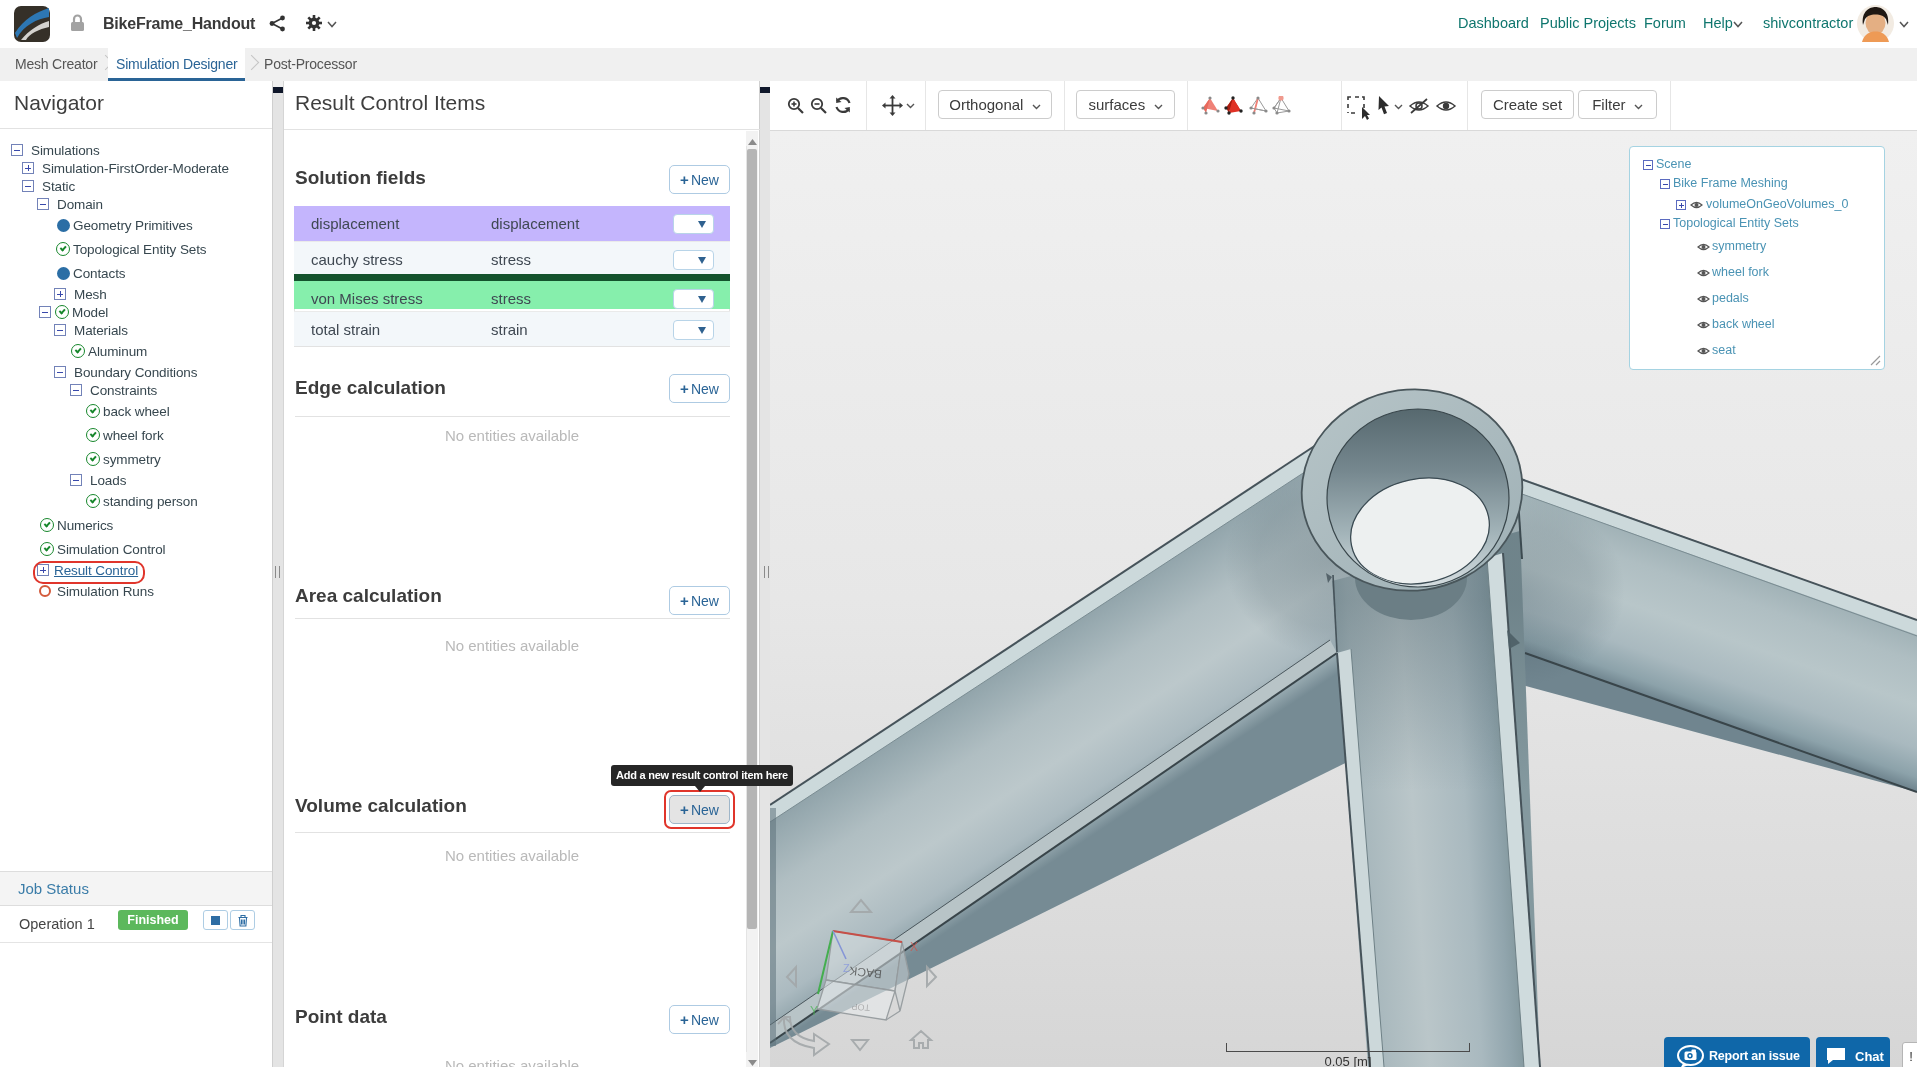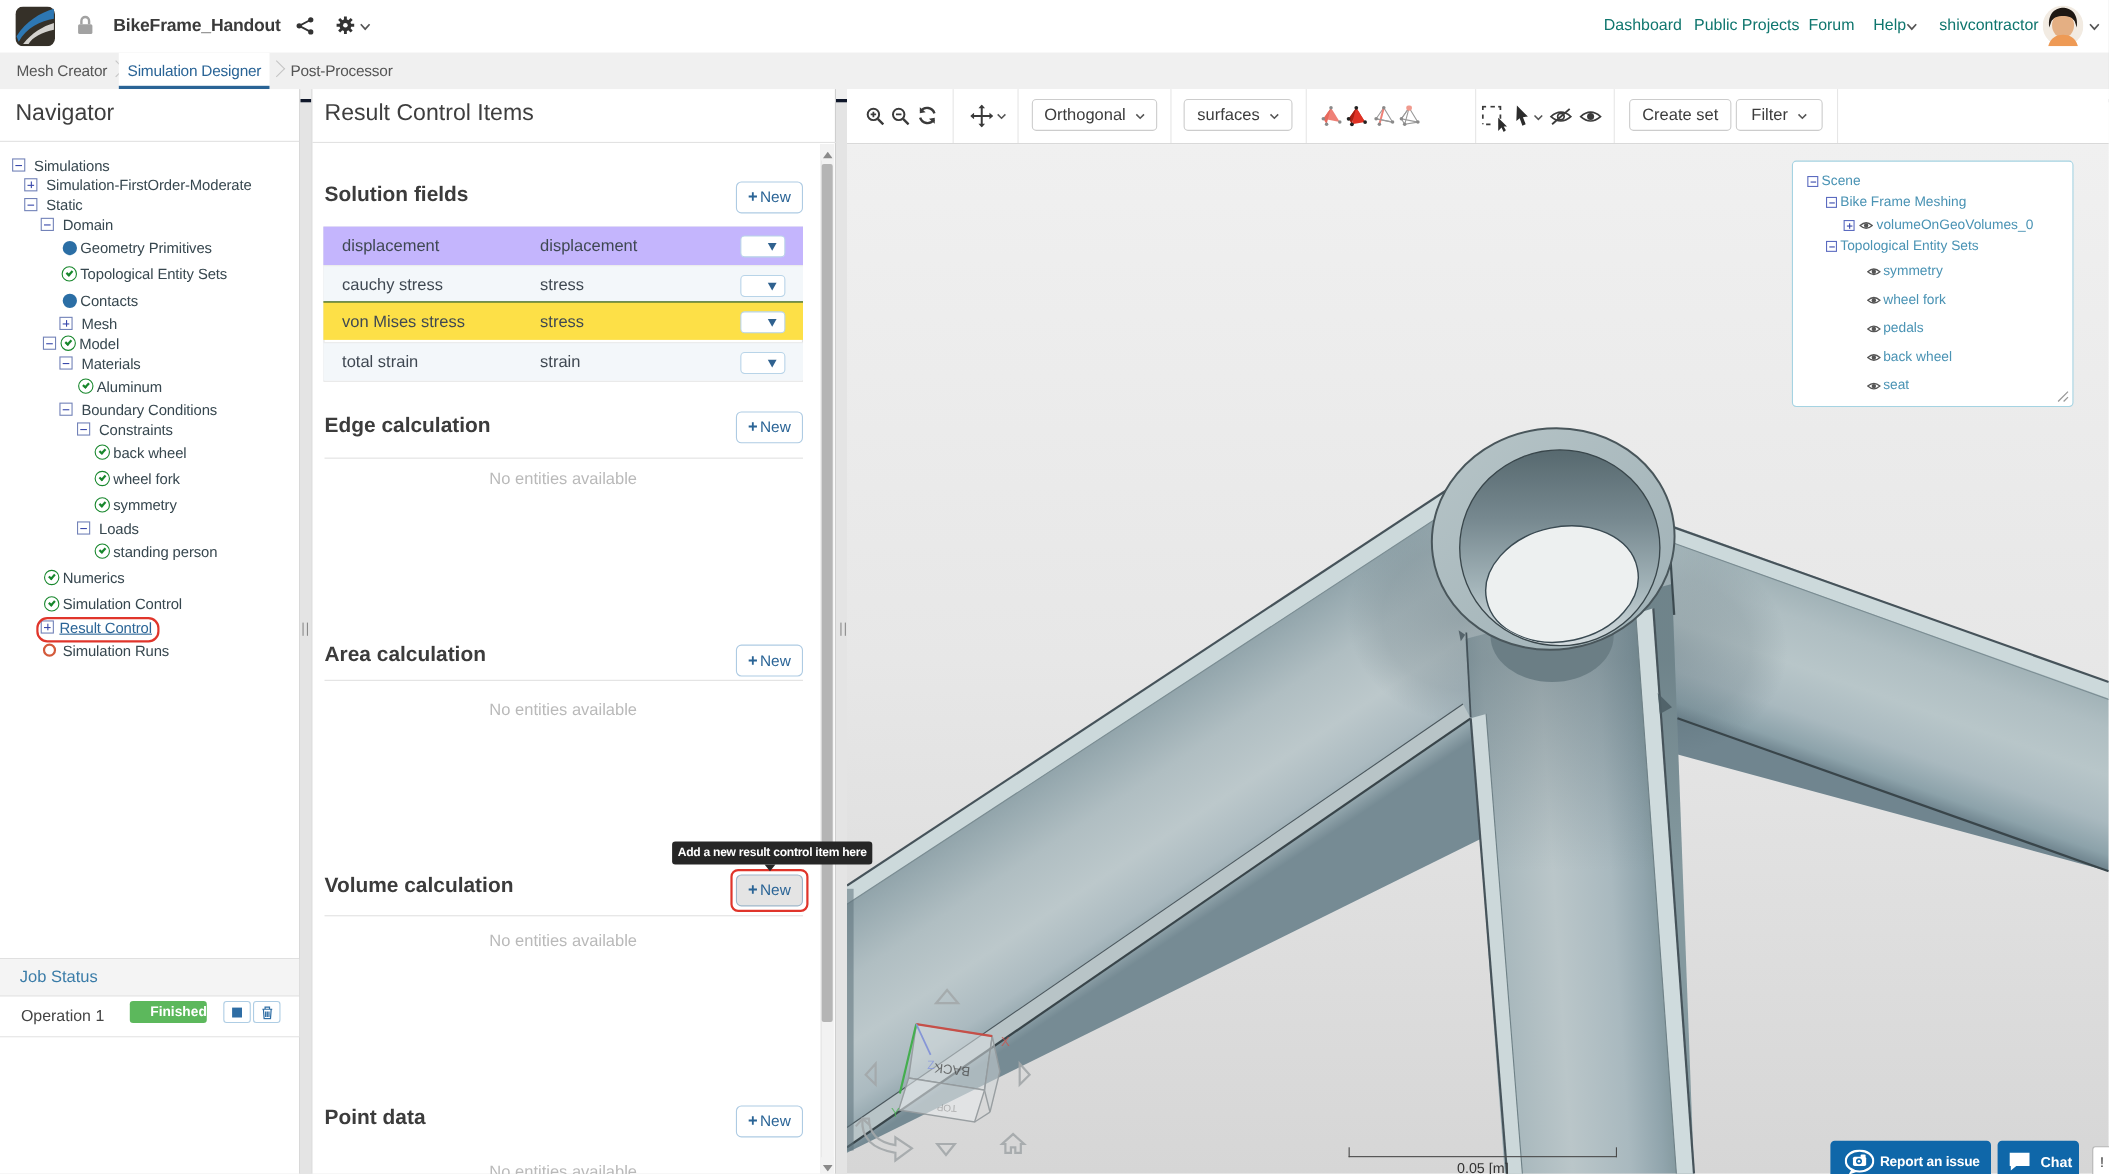--- a/index.html
+++ b/index.html
@@ -3,21 +3,21 @@
 <meta charset="utf-8">
 <style>
 *{margin:0;padding:0;box-sizing:border-box}
 html,body{width:1917px;height:1067px;overflow:hidden;font-family:"Liberation Sans",sans-serif;background:#e4e4e4}
 .abs{position:absolute}
 
 #hdr{position:absolute;left:0;top:0;width:1917px;height:48px;background:#fff}
 #hdr .title{position:absolute;left:103px;top:15px;font-size:16px;font-weight:bold;color:#3a3a3a;letter-spacing:-.2px}
 .hnav{position:absolute;top:15px;font-size:14.5px;color:#0f766e}
 
-#tabs{position:absolute;left:0;top:48px;width:1917px;height:45px;background:#f0f0f0;border-bottom:3px solid #0f172a}
+#tabs{position:absolute;left:0;top:48px;width:1917px;height:45px;background:#f0f0f0;border-bottom:6px solid #0f172a}
 .tab{position:absolute;top:0;height:33px;line-height:33px;font-size:14px;letter-spacing:-.2px;color:#555}
 .tabactive{background:#fff;color:#2a6496;border-bottom:3px solid #2a6496}
 .chev{position:absolute;top:9px;width:11px;height:11px;border-top:1px solid #c5c5c5;border-right:1px solid #c5c5c5;transform:rotate(45deg)}
 
 #navp{position:absolute;left:0;top:81px;width:273px;height:986px;background:#fff;border-right:1px solid #cfcfcf}
 #midp{position:absolute;left:283px;top:81px;width:477px;height:986px;background:#fff;border-left:1px solid #d5d5d5;border-right:1px solid #cfcfcf}
 #view{position:absolute;left:770px;top:81px;width:1147px;height:986px;background:#fff}
 .ph1{font-size:21px;color:#3e3e3e}
 .divid{position:absolute;background:#e2e2e2;height:1px}
 
@@ -206,21 +206,21 @@
       <b></b>
     </div>
 <div class="ti" style="left:54px;top:482px;color:#2a6496;text-decoration:underline">Result Control</div>
 <div class="oc" style="left:39px;top:504px"></div>
 <div class="ti" style="left:57px;top:503px">Simulation Runs</div>
 <div style="position:absolute;left:33px;top:480px;width:112px;height:23px;border:2px solid #e0352b;border-radius:10px"></div>
 <div id="jobs">
 <div class="jh">Job Status</div>
 <div style="position:relative;height:37px;background:#fff;border-bottom:1px solid #e4e4e4">
 <span style="position:absolute;left:19px;top:10px;font-size:14.5px;color:#444">Operation 1</span>
-<span style="position:absolute;left:118px;top:4px;width:70px;height:20px;background:#5cb85c;border-radius:3px;color:#fff;font-size:12.5px;font-weight:bold;text-align:right;line-height:20px">Finished</span>
+<span style="position:absolute;left:118px;top:4px;width:70px;height:20px;background:#5cb85c;border-radius:3px;color:#fff;font-size:12.5px;font-weight:bold;text-align:center;line-height:20px">Finished</span>
 <span style="position:absolute;left:203px;top:4px;width:25px;height:20px;border:1px solid #aecde4;border-radius:3px;background:#fff">
           <i style="position:absolute;left:7px;top:4.5px;width:9px;height:9px;background:#2e6da4"></i>
         </span>
 <span style="position:absolute;left:230px;top:4px;width:25px;height:20px;border:1px solid #aecde4;border-radius:3px;background:#fff">
           <svg style="position:absolute;left:6px;top:3px" width="12" height="13" viewBox="0 0 12 13">
             <path d="M1.5 3.5 h9 M4 3 v-1.5 h4 V3 M2.5 4 l.6 8 h5.8 l.6-8 M4.5 5.5 v5 M6 5.5 v5 M7.5 5.5 v5" stroke="#2e6da4" stroke-width="1.1" fill="none"></path>
           </svg>
         </span>
 </div>
     </div>
@@ -243,21 +243,21 @@
 <div class="trow" style="top:125px;background:#c4b5fd">
       <span class="c1">displacement</span>
       <span class="c2">displacement</span>
       <span class="dd"></span>
     </div>
 <div class="trow" style="top:160px;background:#f3f7fa;border-top:1px solid #eaeaea">
       <span class="c1">cauchy stress</span>
       <span class="c2">stress</span>
       <span class="dd"></span>
     </div>
-<div class="trow" style="top:193px;background:#fde047;border-top:1px solid #14532d">
+<div class="trow" style="top:193px;background:#86efac;border-top:7px solid #14532d">
       <span class="c1">von Mises stress</span>
       <span class="c2">stress</span>
       <span class="dd"></span>
     </div>
 <div class="trow" style="top:230px;background:#f3f7fa;border-top:1px solid #eaeaea">
       <span class="c1">total strain</span>
       <span class="c2">strain</span>
       <span class="dd"></span>
     </div>
 <div class="sech" style="left:11px;top:296px">Edge calculation</div>

